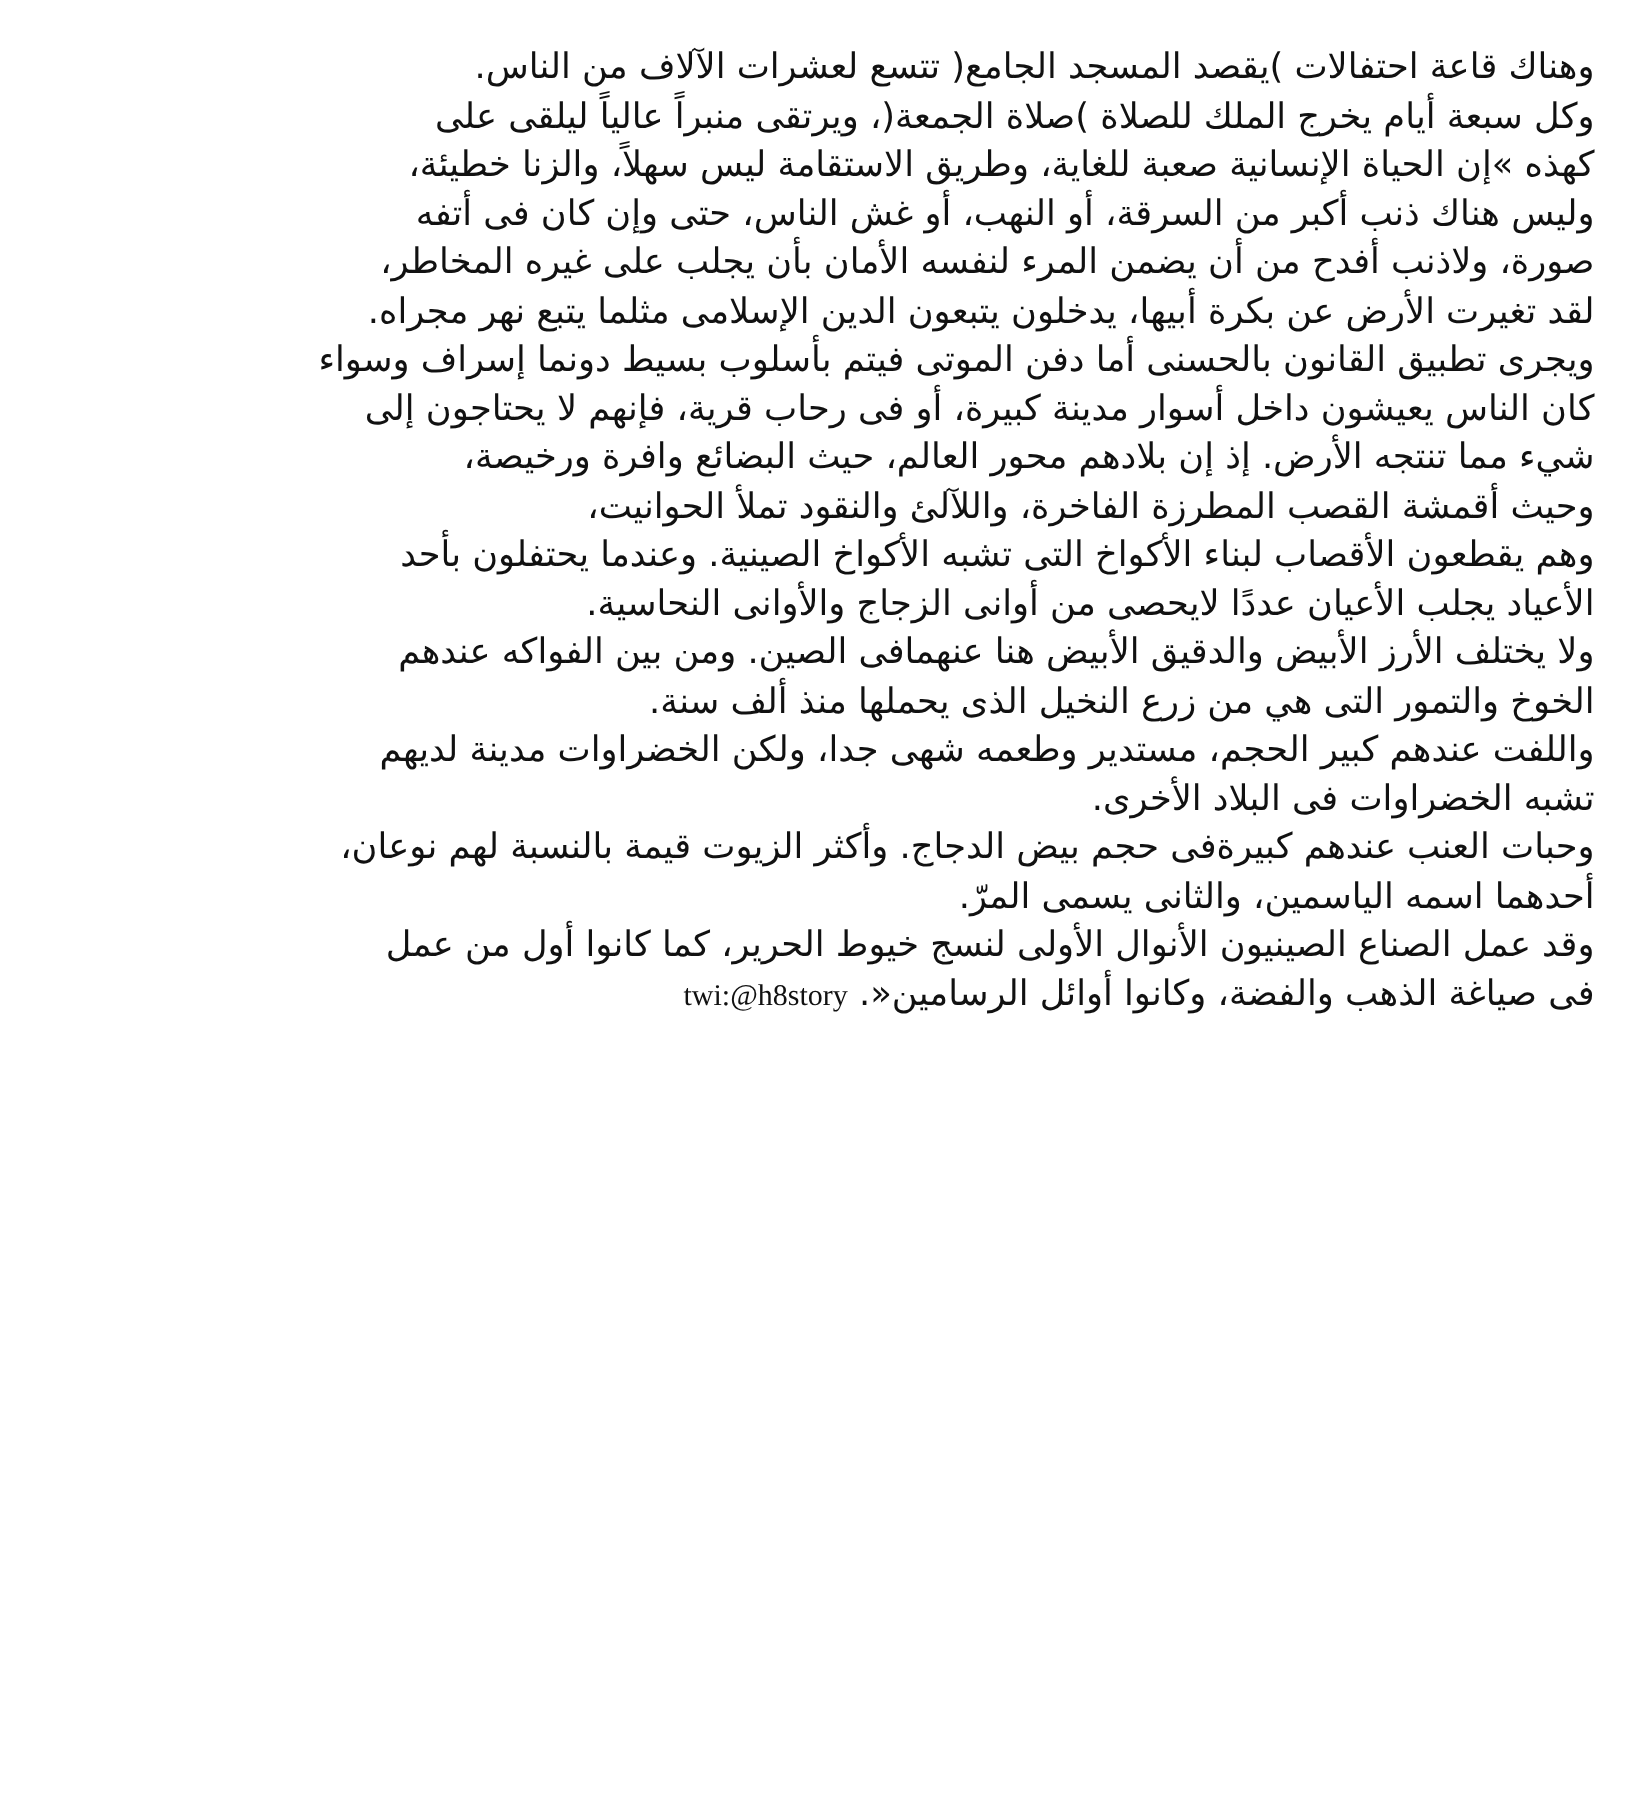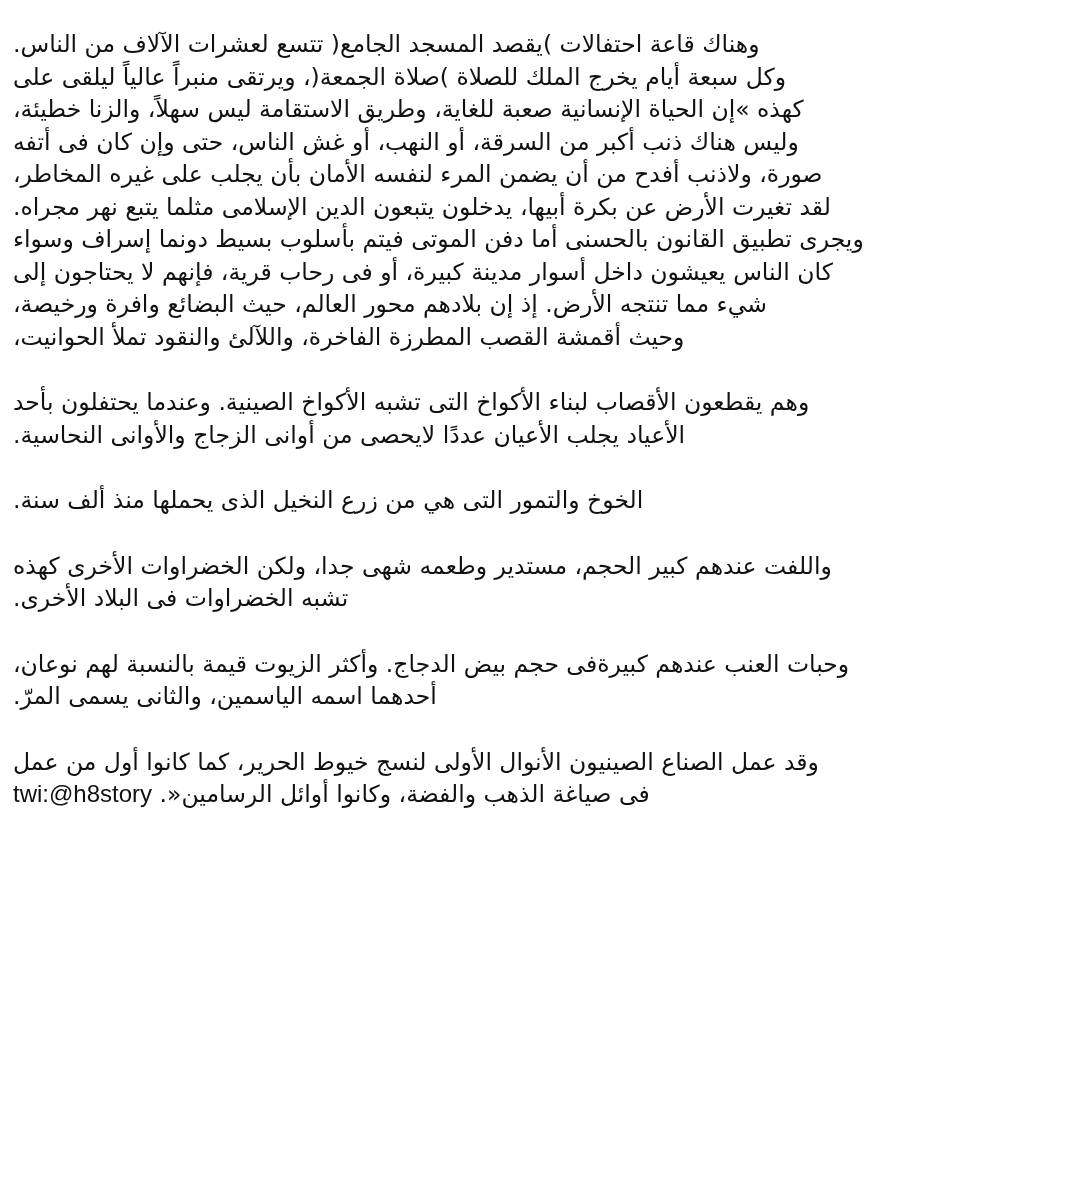--- a/index.html
+++ b/index.html
@@ -12,41 +12,40 @@
       height: 1200px;
       overflow: hidden;
       position: relative;
     }
     .page {
       position: absolute;
       top: 28px;
       right: 24px;
       width: 1050px;
       direction: rtl;
-      text-align: left;
+      text-align: right;
       font-family: "DejaVu Sans", sans-serif;
       font-size: 23.5px;
       line-height: 32.5px;
       color: #111111;
     }
     .para {
       margin: 0;
     }
     .para + .para {
-      margin-top: 33px;
     }
     .line {
       display: block;
       white-space: nowrap;
     }
     .handle {
       direction: ltr;
       unicode-bidi: isolate;
-      font-family: Liberation Sans, sans-serif;
-      font-size: 24px;
+      font-family: Liberation Serif, serif;
+      font-size: 20px;
     }
   </style>
 </head>
 <body>
 
 <div class="page">
 
   <p class="para">
     <span class="line">وهناك قاعة احتفالات )يقصد المسجد الجامع( تتسع لعشرات الآلاف من الناس.</span>
     <span class="line">وكل سبعة أيام يخرج الملك للصلاة )صلاة الجمعة(، ويرتقى منبراً عالياً ليلقى على</span>
@@ -59,25 +58,26 @@
     <span class="line">شيء مما تنتجه الأرض. إذ إن بلادهم محور العالم، حيث البضائع وافرة ورخيصة،</span>
     <span class="line">وحيث أقمشة القصب المطرزة الفاخرة، واللآلئ والنقود تملأ الحوانيت،</span>
   </p>
 
   <p class="para">
     <span class="line">وهم يقطعون الأقصاب لبناء الأكواخ التى تشبه الأكواخ الصينية. وعندما يحتفلون بأحد</span>
     <span class="line">الأعياد يجلب الأعيان عددًا لايحصى من أوانى الزجاج والأوانى النحاسية.</span>
   </p>
 
   <p class="para">
+    <span class="line">ولا يختلف الأرز الأبيض والدقيق الأبيض هنا عنهمافى الصين. ومن بين الفواكه عندهم</span>
     <span class="line">الخوخ والتمور التى هي من زرع النخيل الذى يحملها منذ ألف سنة.</span>
   </p>
 
   <p class="para">
-    <span class="line">واللفت عندهم كبير الحجم، مستدير وطعمه شهى جدا، ولكن الخضراوات الأخرى كهذه</span>
+    <span class="line">واللفت عندهم كبير الحجم، مستدير وطعمه شهى جدا، ولكن الخضراوات مدينة لديهم</span>
     <span class="line">تشبه الخضراوات فى البلاد الأخرى.</span>
   </p>
 
   <p class="para">
     <span class="line">وحبات العنب عندهم كبيرةفى حجم بيض الدجاج. وأكثر الزيوت قيمة بالنسبة لهم نوعان،</span>
     <span class="line">أحدهما اسمه الياسمين، والثانى يسمى المرّ.</span>
   </p>
 
   <p class="para">
     <span class="line">وقد عمل الصناع الصينيون الأنوال الأولى لنسج خيوط الحرير، كما كانوا أول من عمل</span>

